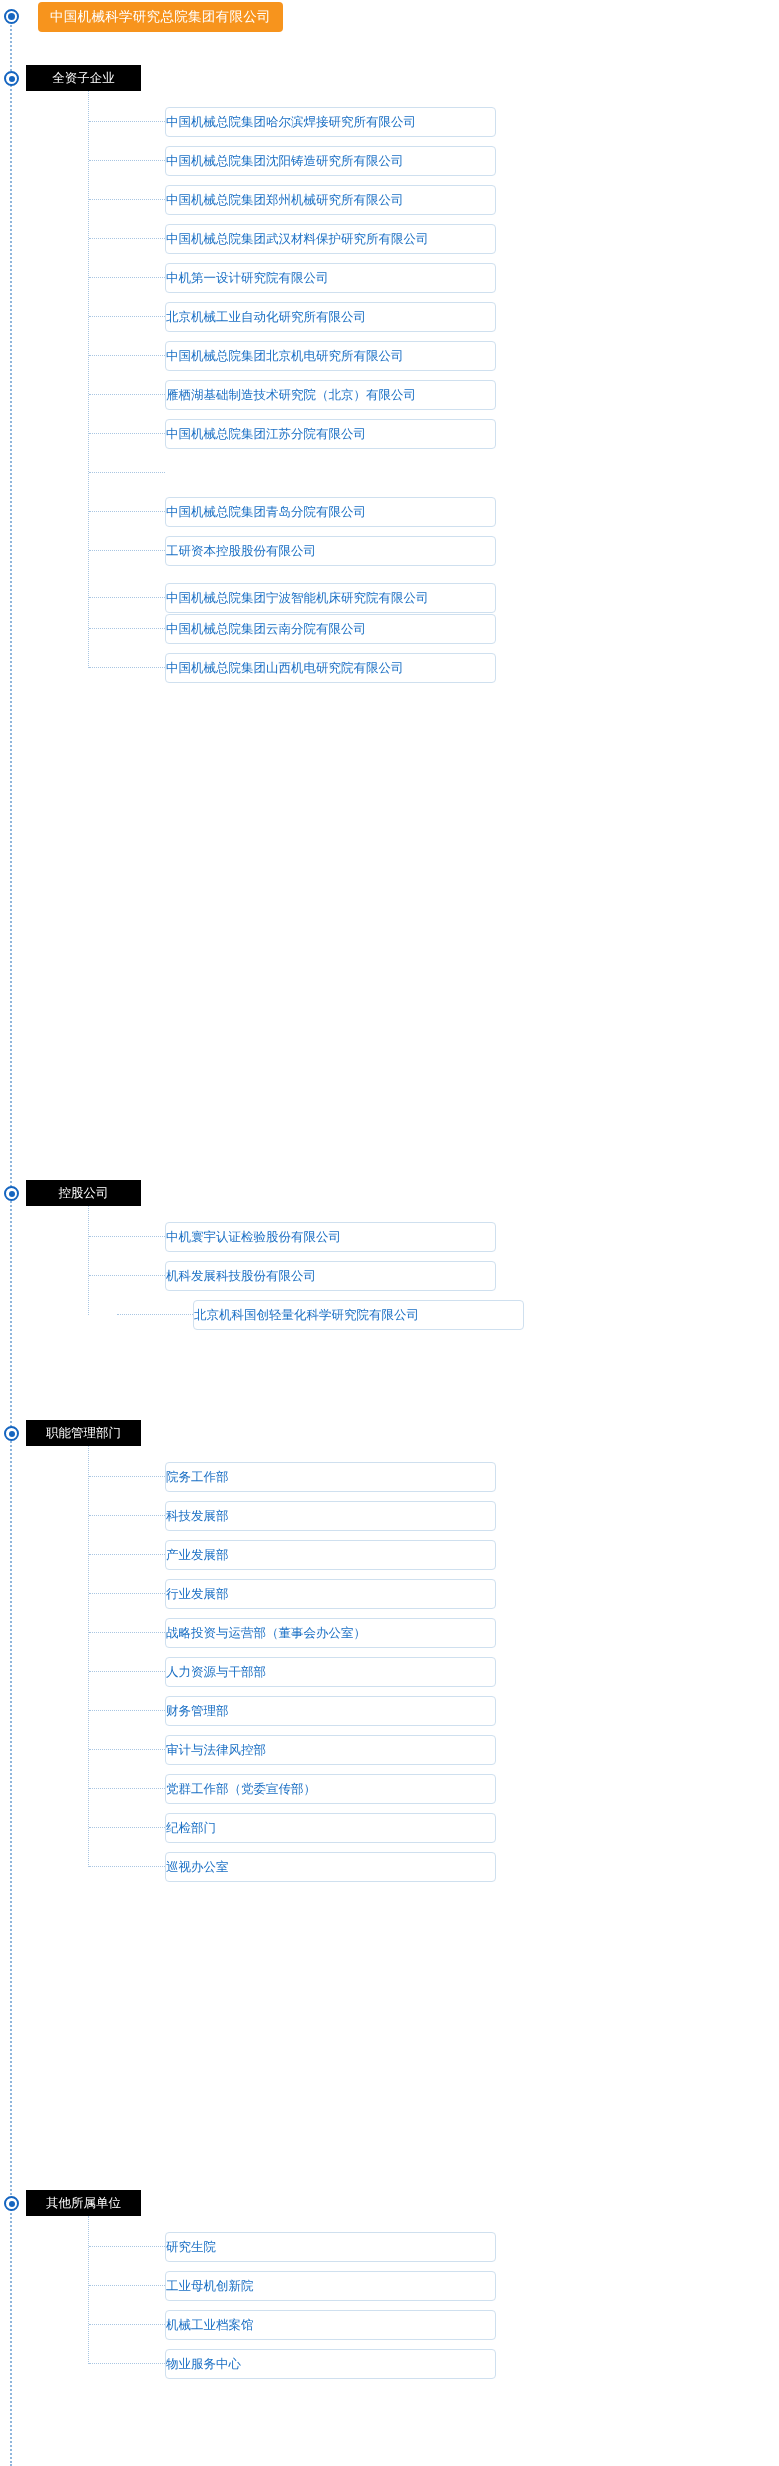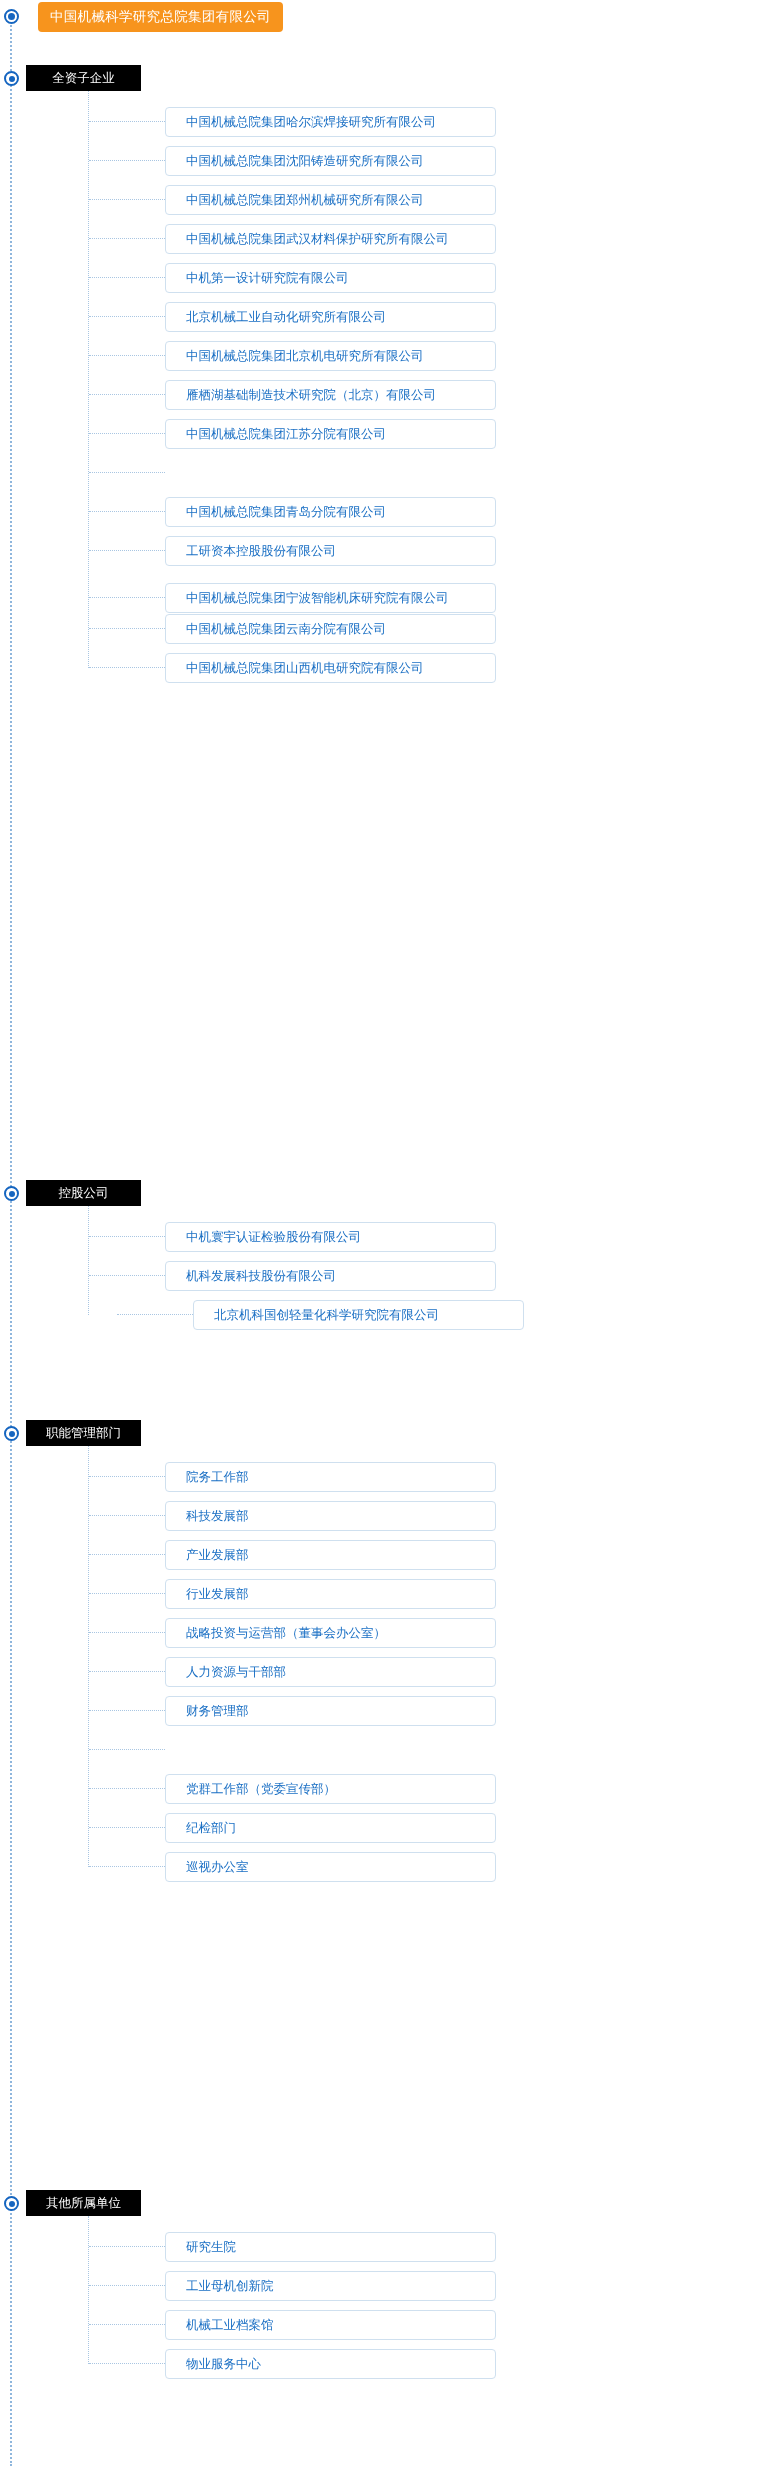--- a/index.html
+++ b/index.html
@@ -111,21 +111,20 @@
     position: absolute;
     left: 165px;
     top: 0;
     width: 331px;
     height: 30px;
     border: 1px solid #cfe0ef;
     border-radius: 4px;
     background: #ffffff;
     display: flex;
     align-items: center;
-    padding-left: 20px;
     color: #1a6fc4;
     font-size: 12.5px;
     white-space: nowrap;
     overflow: hidden;
   }
 </style>
 </head>
 <body>
 
 <div id="spine"></div>
@@ -243,20 +242,21 @@
       <div class="row" style="top: 237px;">
         <div class="row-connector"></div>
         <div class="card">人力资源与干部部</div>
       </div>
       <div class="row" style="top: 276px;">
         <div class="row-connector"></div>
         <div class="card">财务管理部</div>
       </div>
       <div class="row" style="top: 315px;">
         <div class="row-connector"></div>
+        <div class="card">审计与法律风控部</div>
       </div>
       <div class="row" style="top: 354px;">
         <div class="row-connector"></div>
         <div class="card">党群工作部（党委宣传部）</div>
       </div>
       <div class="row" style="top: 393px;">
         <div class="row-connector"></div>
         <div class="card">纪检部门</div>
       </div>
       <div class="row" style="top: 432px;">

